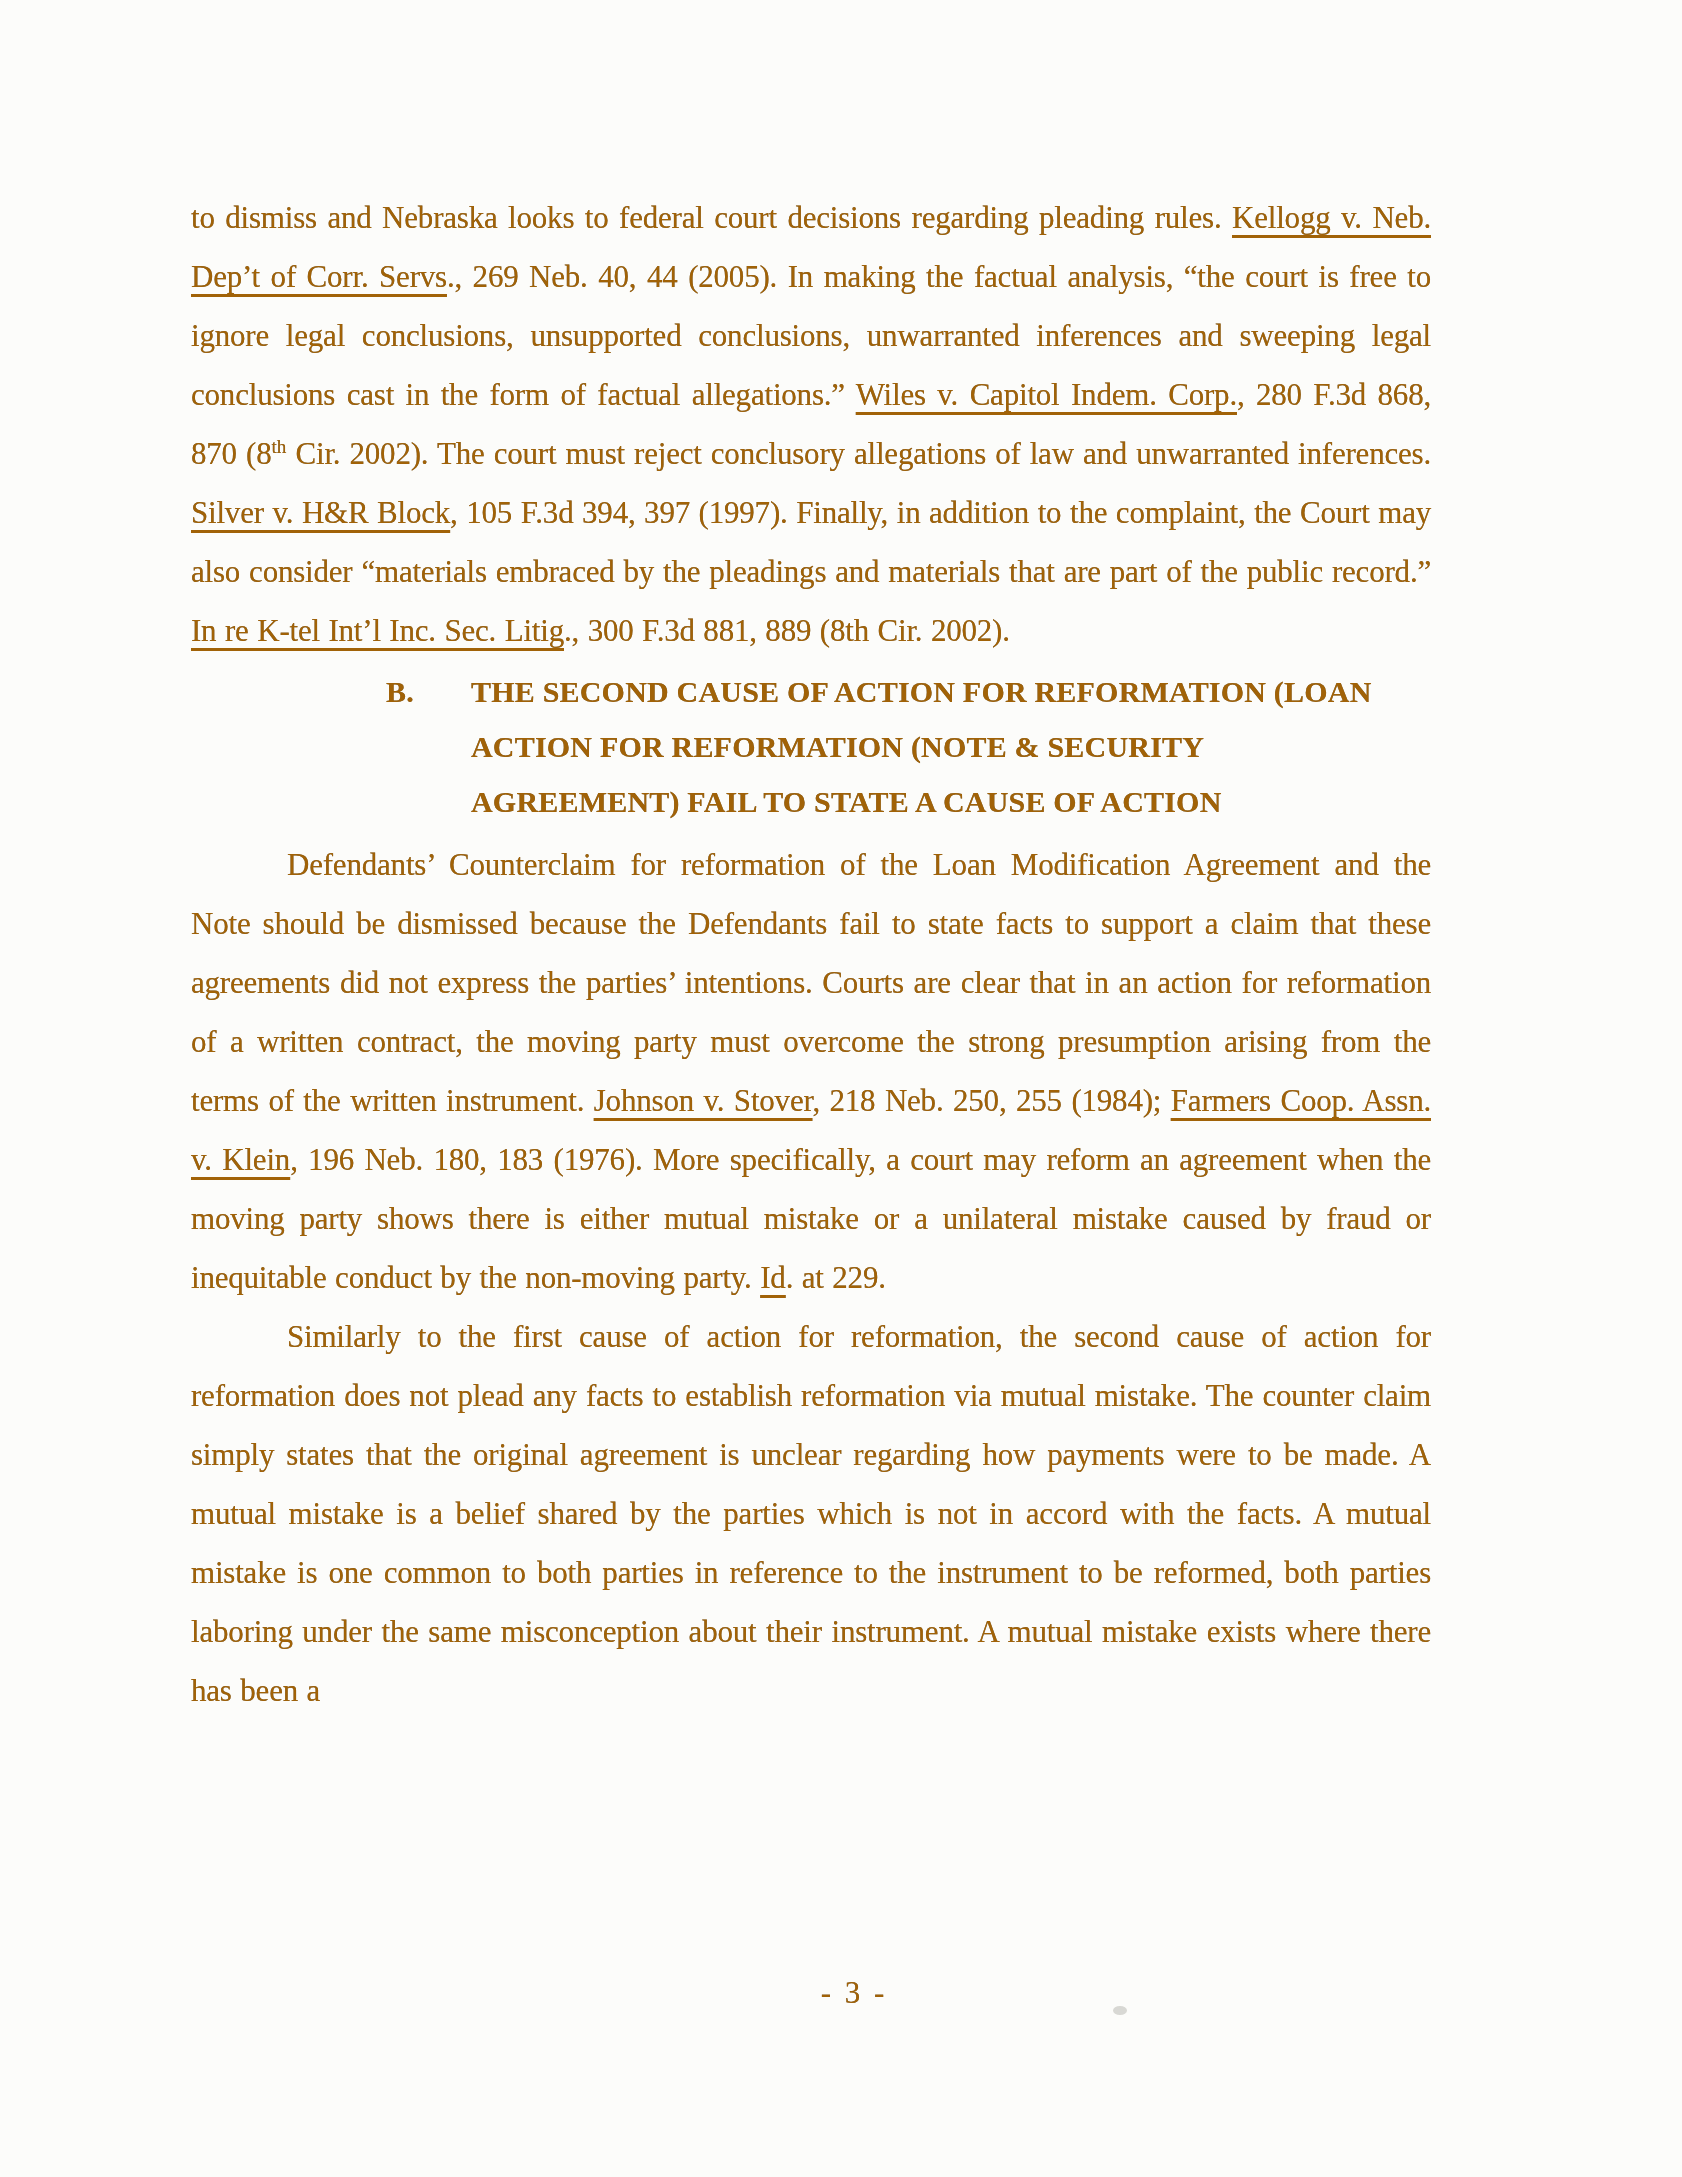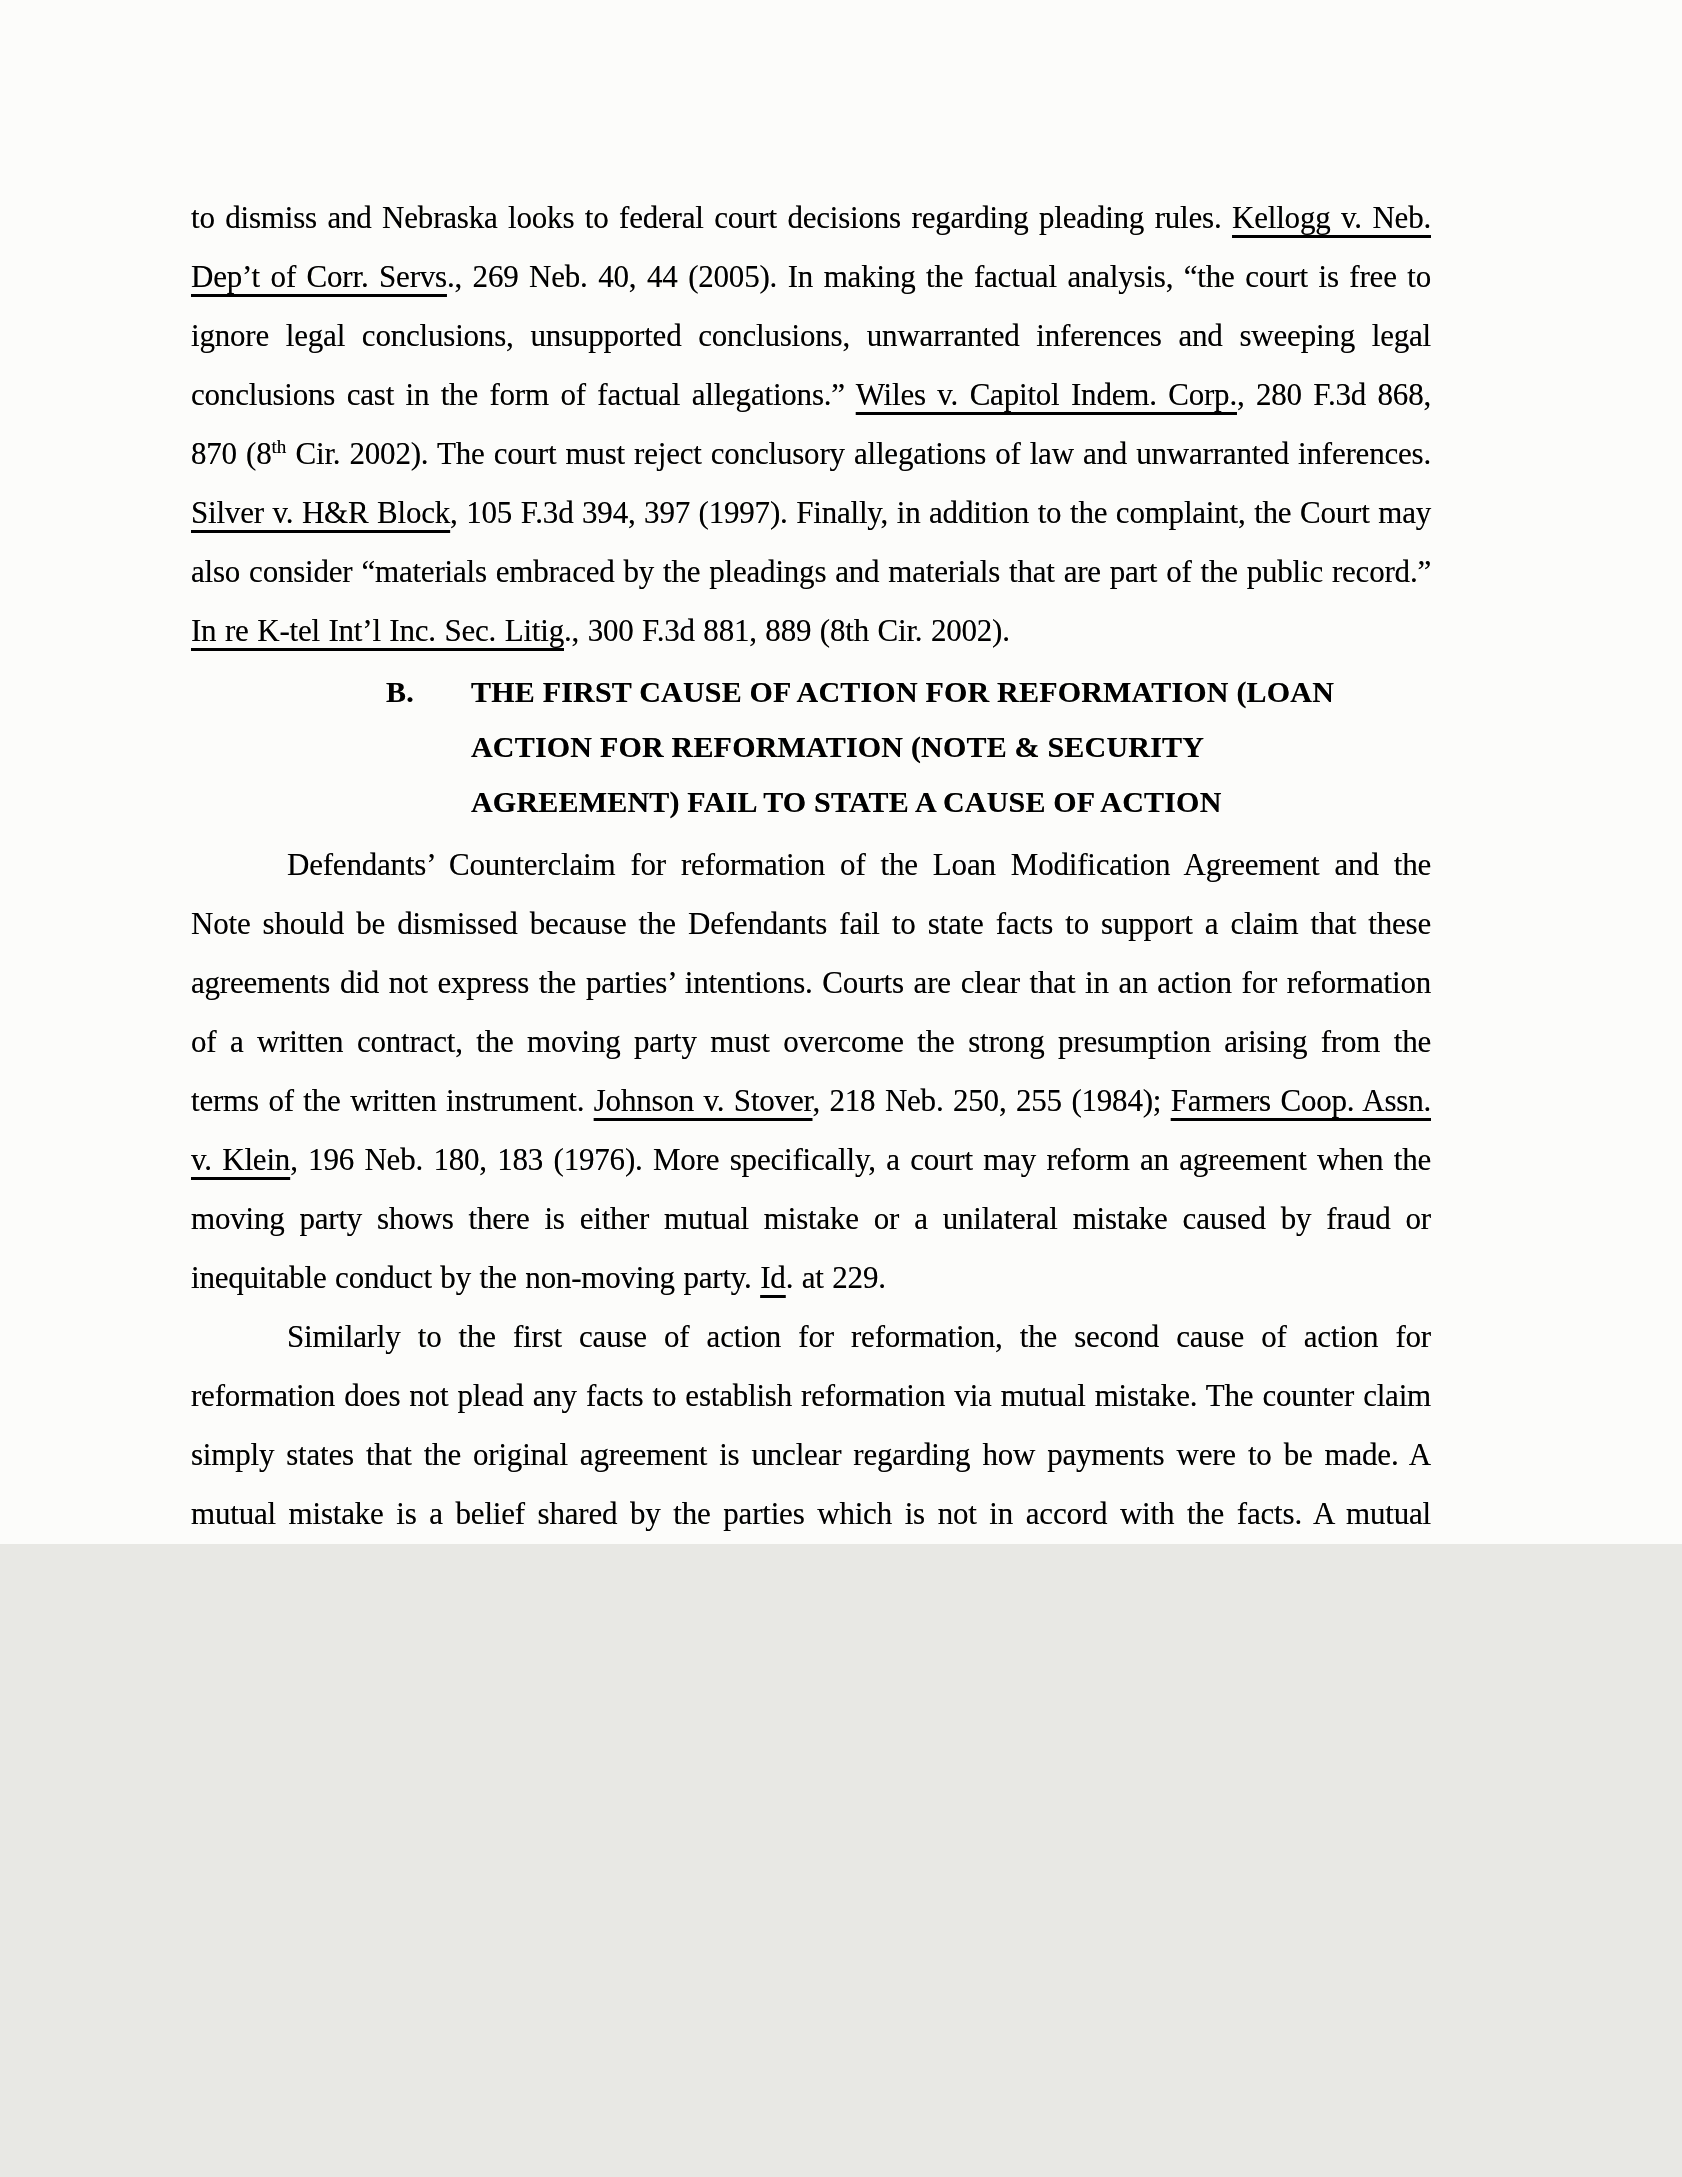--- a/index.html
+++ b/index.html
@@ -3,25 +3,25 @@
 <meta charset="utf-8">
 <style>
   html, body {
     margin: 0;
     padding: 0;
     background: #e8e8e4;
   }
   .page {
     position: relative;
     width: 1682px;
-    height: 1544px;
+    height: 2177px;
     margin: 0 auto;
     background: #fcfcfa;
     overflow: hidden;
-    color: #000000;
+    color: #a16207;
     font-family: "Liberation Serif", "DejaVu Serif", serif;
     text-shadow: 0 0 0.6px rgba(20,18,12,0.55);
   }
   .content {
     position: absolute;
     left: 191px;
     top: 188px;
     width: 1240px;
   }
   .body {
@@ -98,21 +98,21 @@
 <body>
 
 <div class="page">
   <div class="content">
 
     <p class="body"><span>to dismiss and Nebraska looks to federal court decisions regarding pleading rules.  </span><span class="u">Kellogg v. Neb. Dep’t of Corr. Servs</span><span>., 269 Neb. 40, 44 (2005).  In making the factual analysis, “the court is free to ignore legal conclusions, unsupported conclusions, unwarranted inferences and sweeping legal conclusions cast in the form of factual allegations.” </span><span class="u">Wiles v. Capitol Indem. Corp.</span><span>, 280 F.3d 868, 870 (8</span><span class="sup">th</span><span> Cir. 2002).  The court must reject conclusory allegations of law and unwarranted inferences.  </span><span class="u">Silver v. H&amp;R Block</span><span>, 105 F.3d 394, 397 (1997).  Finally, in addition to the complaint, the Court may also consider “materials embraced by the pleadings and materials that are part of the public record.” </span><span class="u">In re K-tel Int’l Inc. Sec. Litig</span><span>., 300 F.3d 881, 889 (8th Cir. 2002).</span></p>
 
     <div class="heading-b">
       <span class="hb-label">B.</span>
       <div class="hb-lines">
-          <div>THE FIRST CAUSE OF ACTION FOR REFORMATION (LOAN</div>
+          <div>THE SECOND CAUSE OF ACTION FOR REFORMATION (LOAN</div>
           <div>ACTION FOR REFORMATION (NOTE &amp; SECURITY</div>
           <div>AGREEMENT) FAIL TO STATE A CAUSE OF ACTION</div>
         </div>
     </div>
 
     <p class="body indent"><span>Defendants’ Counterclaim for reformation of the Loan Modification Agreement and the Note should be dismissed because the Defendants fail to state facts to support a claim that these agreements did not express the parties’ intentions.  Courts are clear that in an action for reformation of a written contract, the moving party must overcome the strong presumption arising from the terms of the written instrument.  </span><span class="u">Johnson v. Stover</span><span>, 218 Neb. 250, 255 (1984); </span><span class="u">Farmers Coop. Assn. v. Klein</span><span>, 196 Neb. 180, 183 (1976).  More specifically, a court may reform an agreement when the moving party shows there is either mutual mistake or a unilateral mistake caused by fraud or inequitable conduct by the non-moving party.  </span><span class="u">Id</span><span>. at 229.</span></p>
 
 
     <p class="body indent"><span>Similarly to the first cause of action for reformation, the second cause of action for reformation does not plead any facts to establish reformation via mutual mistake. The counter claim simply states that the original agreement is unclear regarding how payments were to be made. A mutual mistake is a belief shared by the parties which is not in accord with the facts.  A mutual mistake is one common to both parties in reference to the instrument to be reformed, both parties laboring under the same misconception about their instrument.  A mutual mistake exists where there has been a</span></p>
 

